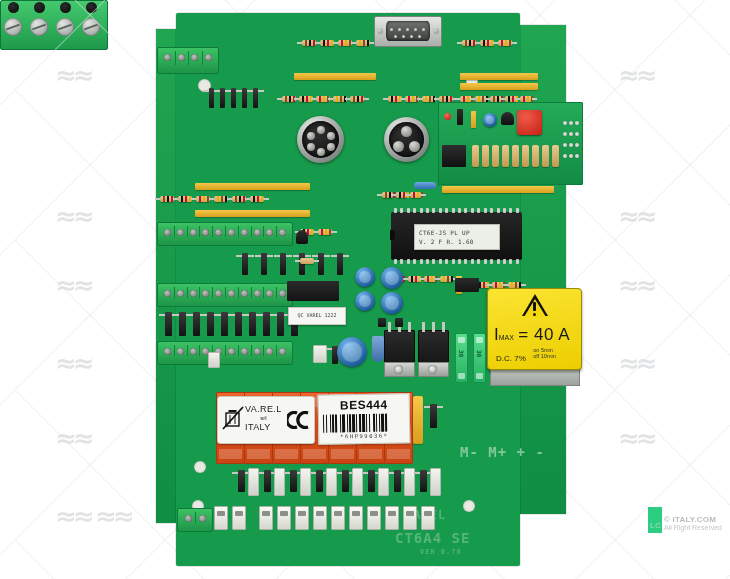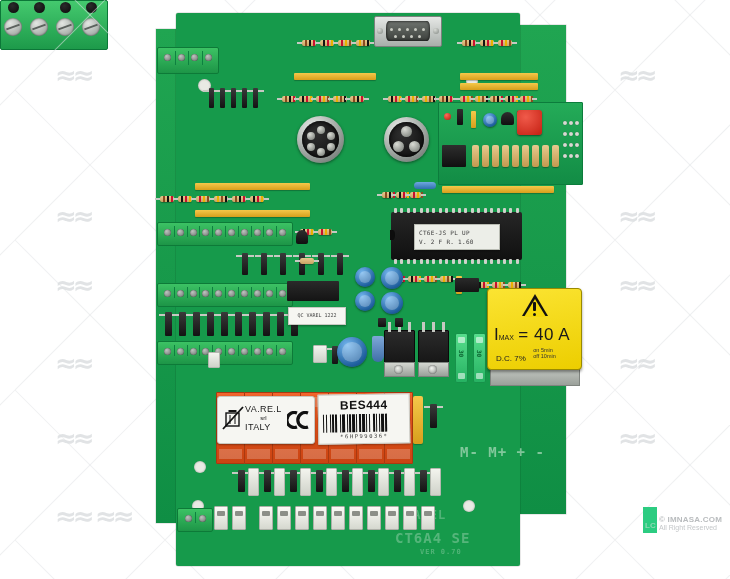--- a/index.html
+++ b/index.html
@@ -946,17 +946,17 @@
       <div class="yellowbar" style="left: 456px; top: 276px; width: 6px; height: 18px;"></div>
       <div class="blackconn" style="left: 378px; top: 318px; width: 8px; height: 9px;"></div>
       <div class="blackconn" style="left: 395px; top: 318px; width: 8px; height: 9px;"></div>
       <div class="res lead" style="left: 300px; top: 258px; width: 14px;"></div>
       <div class="blackconn" style="left: 296px; top: 230px; width: 12px; height: 14px; border-radius: 50% 50% 2px 2px;"></div>
     </div>
 
   <div id="brand">
     <div class="gchip"></div>
     <div class="lc">LC</div>
-    <div class="bline1">© IMNASA.COM</div>
+    <div class="bline1">© ITALY.COM</div>
     <div class="bline2">All Right Reserved</div>
   </div>
 
 </div>
 
 </body></html>

